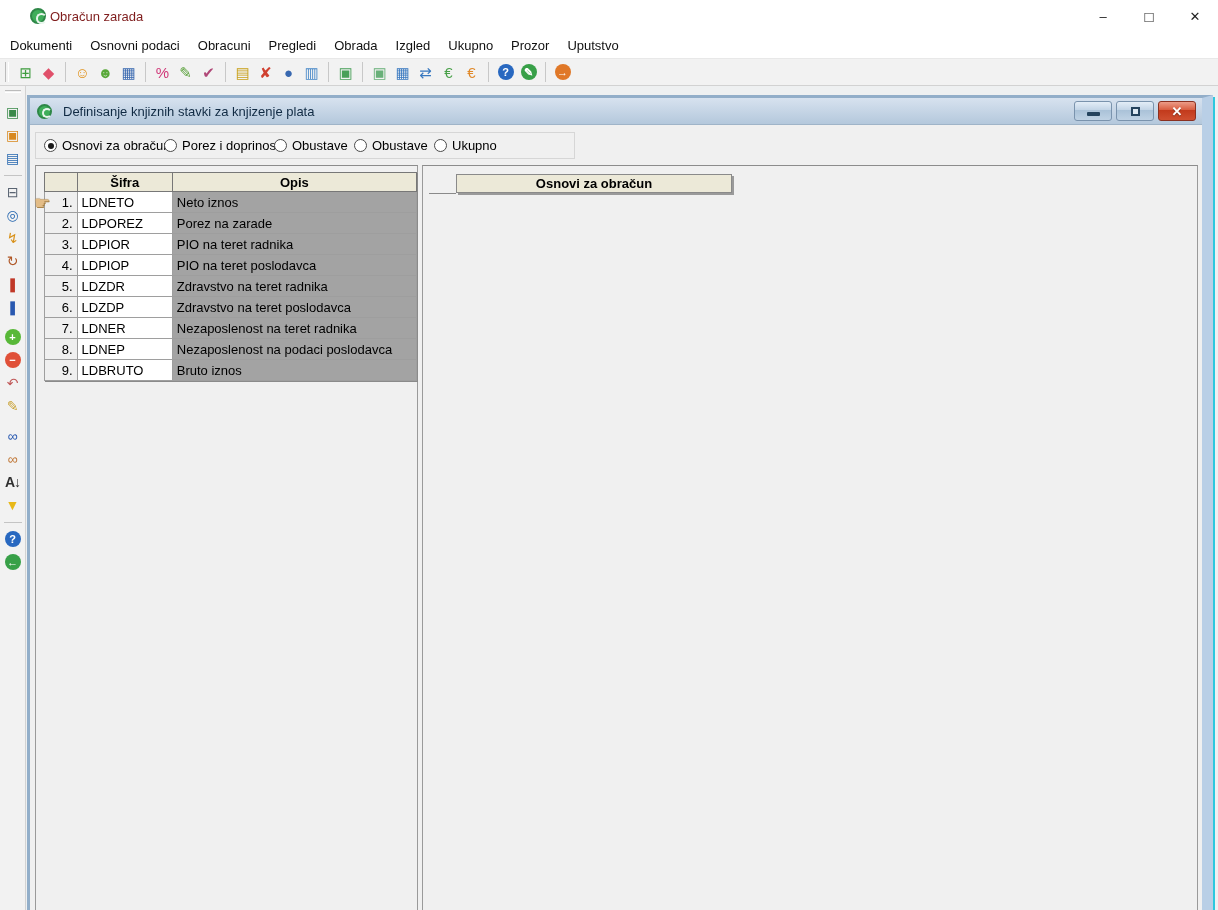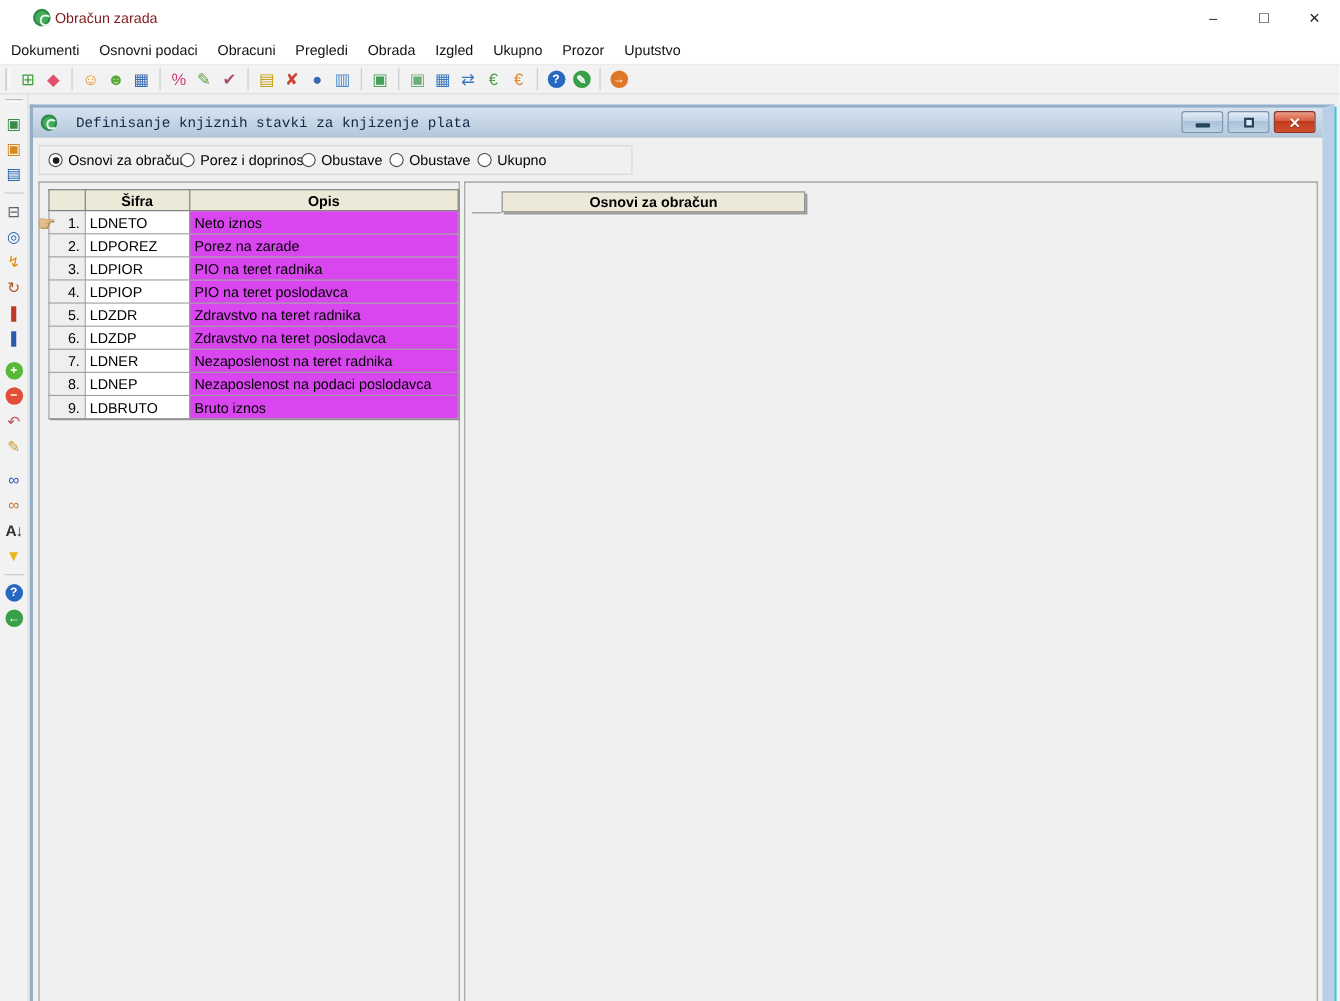--- a/index.html
+++ b/index.html
@@ -48,21 +48,21 @@
   .mdi { flex:1; background:#eef0f1; position:relative; }
   .child { position:absolute; left:1px; top:9px; width:1186px; height:840px;
     border:3px solid #92aec9; border-right:11px solid #b9cfe6; border-bottom:11px solid #b9cfe6;
     box-shadow:2px 2px 0 #2cc8de; background:#f0f0f0; }
   .child-titlebar { height:27px; background:linear-gradient(#d7e2ef, #b4c8dc);
     display:flex; align-items:center; position:relative; border-bottom:1px solid #9fb4c8; }
   .child-logo { width:15px; height:15px; border-radius:50%; background:#3fae5a;
     border:2px solid #2e8747; margin-left:7px; position:relative; }
   .child-logo::after { content:""; position:absolute; left:3px; top:2px; width:6px; height:6px;
     border-radius:50%; border:2px solid #e8f5ec; border-right-color:transparent; }
-  .child-title { margin-left:17px; color:#102a43;font-family:Liberation Mono, monospace; }
+  .child-title { margin-left:11px; color:#102a43; }
   .child-controls { position:absolute; right:6px; top:3px; display:flex; gap:4px; }
   .cbtn { width:38px; height:20px; border:1px solid #7a93ad; border-radius:3px;
     background:linear-gradient(#e3edf7 0%, #c2d4e6 45%, #aac2d8 46%, #bfd2e4 100%);
     display:flex; align-items:center; justify-content:center; cursor:default; }
   .cbtn-min-glyph { width:13px; height:4px; background:#24435e; border-radius:1px; margin-top:6px; }
   .cbtn-restore-glyph { width:9px; height:9px; border:2px solid #24435e; background:#dce8f2; }
   .cbtn.close { background:linear-gradient(#ec9c88 0%, #d85b3e 45%, #c23a1c 46%, #cf4f30 100%);
     border-color:#8a3020; color:#fff; font-weight:bold; font-size:13px;
     text-shadow:0 1px 1px rgba(0,0,0,.4); }
 
@@ -84,21 +84,21 @@
   .pane-left { left:5px; width:383px; }
   .pane-right { left:392px; right:4px; }
 
   
   .grid { position:absolute; left:8px; top:6px; border-collapse:collapse; }
   .grid th { background:#ece9d8; border:1px solid #777; font-weight:bold;
     font-size:13px; height:19px; padding:0 4px; color:#000; }
   .grid td { border:1px solid #9e9e9e; height:21px; font-size:13px; padding:0 4px; color:#000; }
   .grid td.num { background:#efefef; text-align:right; width:33px; border-color:#9e9e9e; }
   .grid td.code { background:#fff; width:96px; }
-  .grid td.desc { background:#d946ef; width:249px; }
+  .grid td.desc { background:#a3a3a3; width:249px; }
   .grid { box-shadow:1px 1px 0 #8a8a8a; }
   .hand { position:absolute; left:-2px; top:26px; font-size:18px; color:#e3bc86;
     text-shadow:0 0 1px #7a5b2e, 1px 1px 0 #b08a4e; z-index:5; }
 
   
   .rp-row { position:absolute; left:6px; top:8px; display:flex; align-items:flex-end; }
   .rp-empty { width:27px; height:1px; border-bottom:1px solid #8a8a8a; margin-bottom:-1px; }
   .rp-header { width:276px; height:19px; background:#ece9d8; border:1px solid #8a8a8a;
     box-shadow:2px 2px 0 #9a9a9a; font-weight:bold; text-align:center; color:#000;
     display:flex; align-items:center; justify-content:center; cursor:default; }

